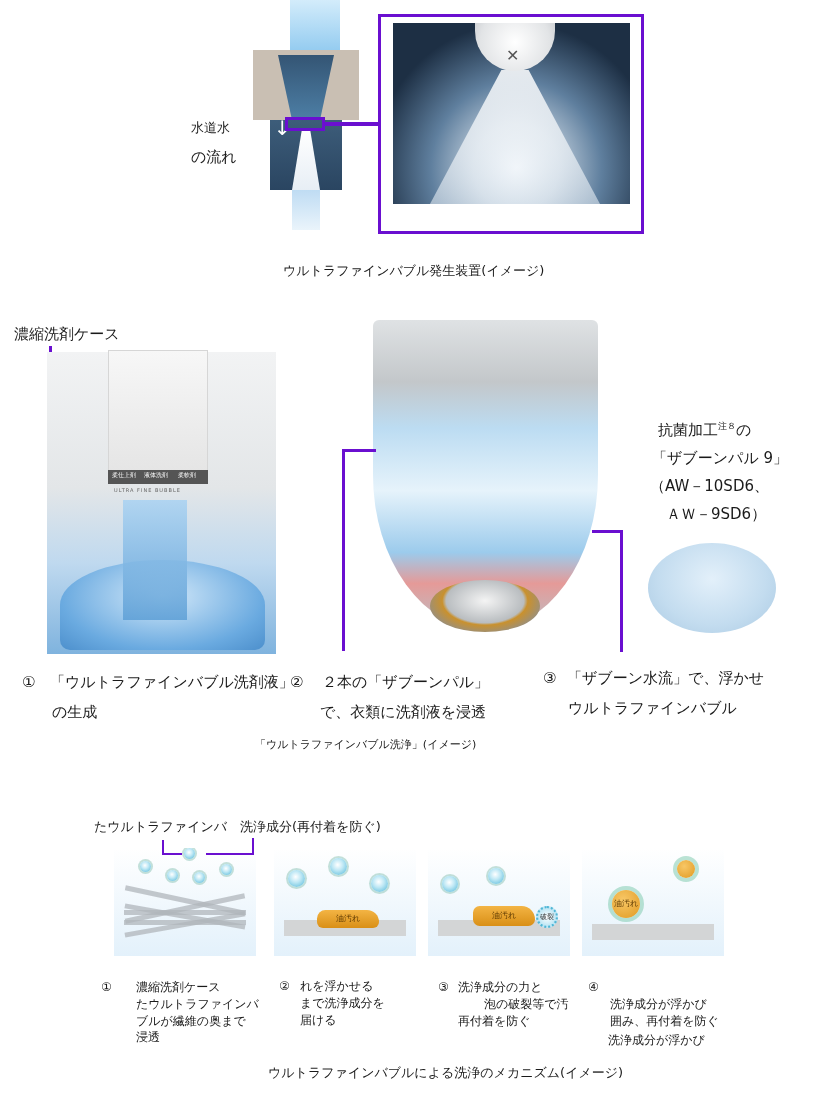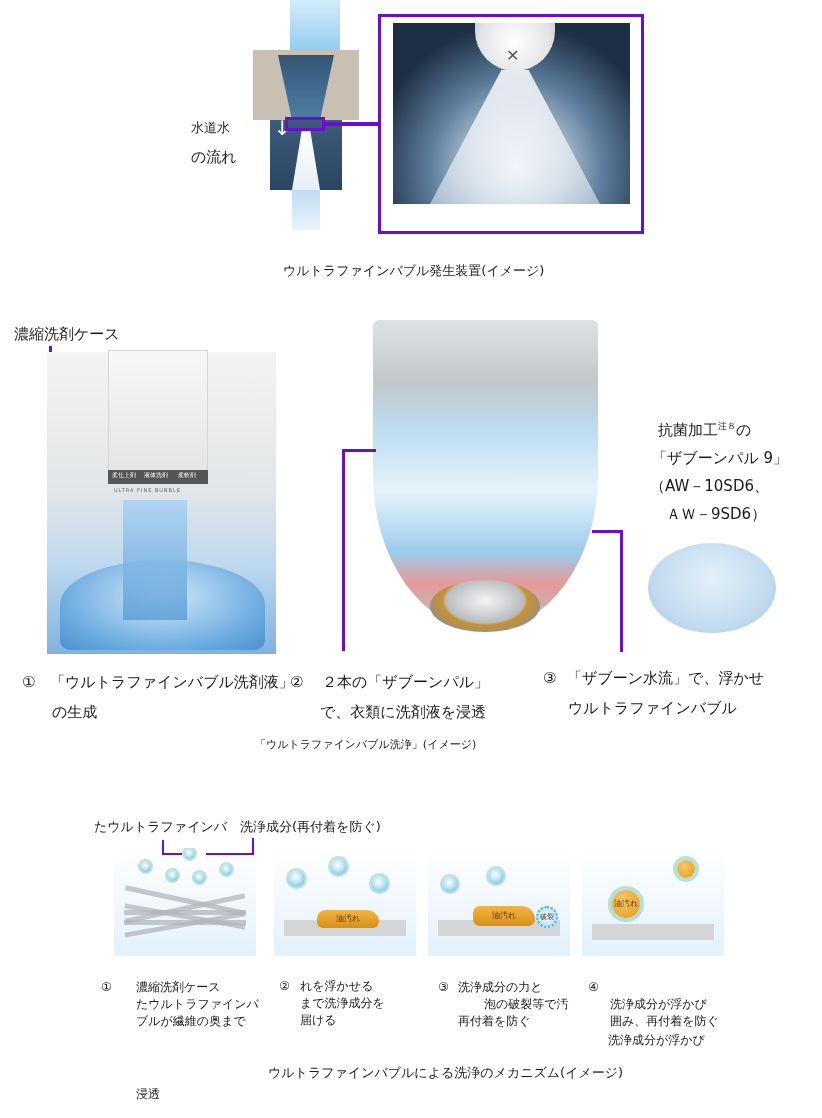--- a/index.html
+++ b/index.html
@@ -185,21 +185,21 @@
   <div class="mech-panel" style="left:582px;">
     <div class="floor" style="top:76px;"></div>
     <div class="oil-ball" style="left:30px; top:42px; width:28px; height:28px; line-height:28px;">油汚れ</div>
     <div class="oil-ball" style="left:95px; top:12px; width:18px; height:18px;"></div>
   </div>
 
   <div class="abs step-txt" style="left:101px; top:979px;">①</div>
   <div class="abs step-txt" style="left:136px; top:979px;">濃縮洗剤ケース</div>
   <div class="abs step-txt" style="left:136px; top:996px;">たウルトラファインバ</div>
   <div class="abs step-txt" style="left:136px; top:1013px;">ブルが繊維の奥まで</div>
-  <div class="abs step-txt" style="left:136px; top:1086px;">浸透</div>
+  <div class="abs step-txt" style="left:136px; top:1030px;font-family:Liberation Mono, monospace;">浸透</div>
 
   <div class="abs step-txt" style="left:279px; top:978px;">②</div>
   <div class="abs step-txt" style="left:300px; top:978px;">れを浮かせる</div>
   <div class="abs step-txt" style="left:300px; top:995px;">まで洗浄成分を</div>
   <div class="abs step-txt" style="left:300px; top:1012px;">届ける</div>
 
   <div class="abs step-txt" style="left:438px; top:979px;">③</div>
   <div class="abs step-txt" style="left:458px; top:979px;">洗浄成分の力と</div>
   <div class="abs step-txt" style="left:484px; top:996px;">泡の破裂等で汚</div>
   <div class="abs step-txt" style="left:458px; top:1013px;">再付着を防ぐ</div>

